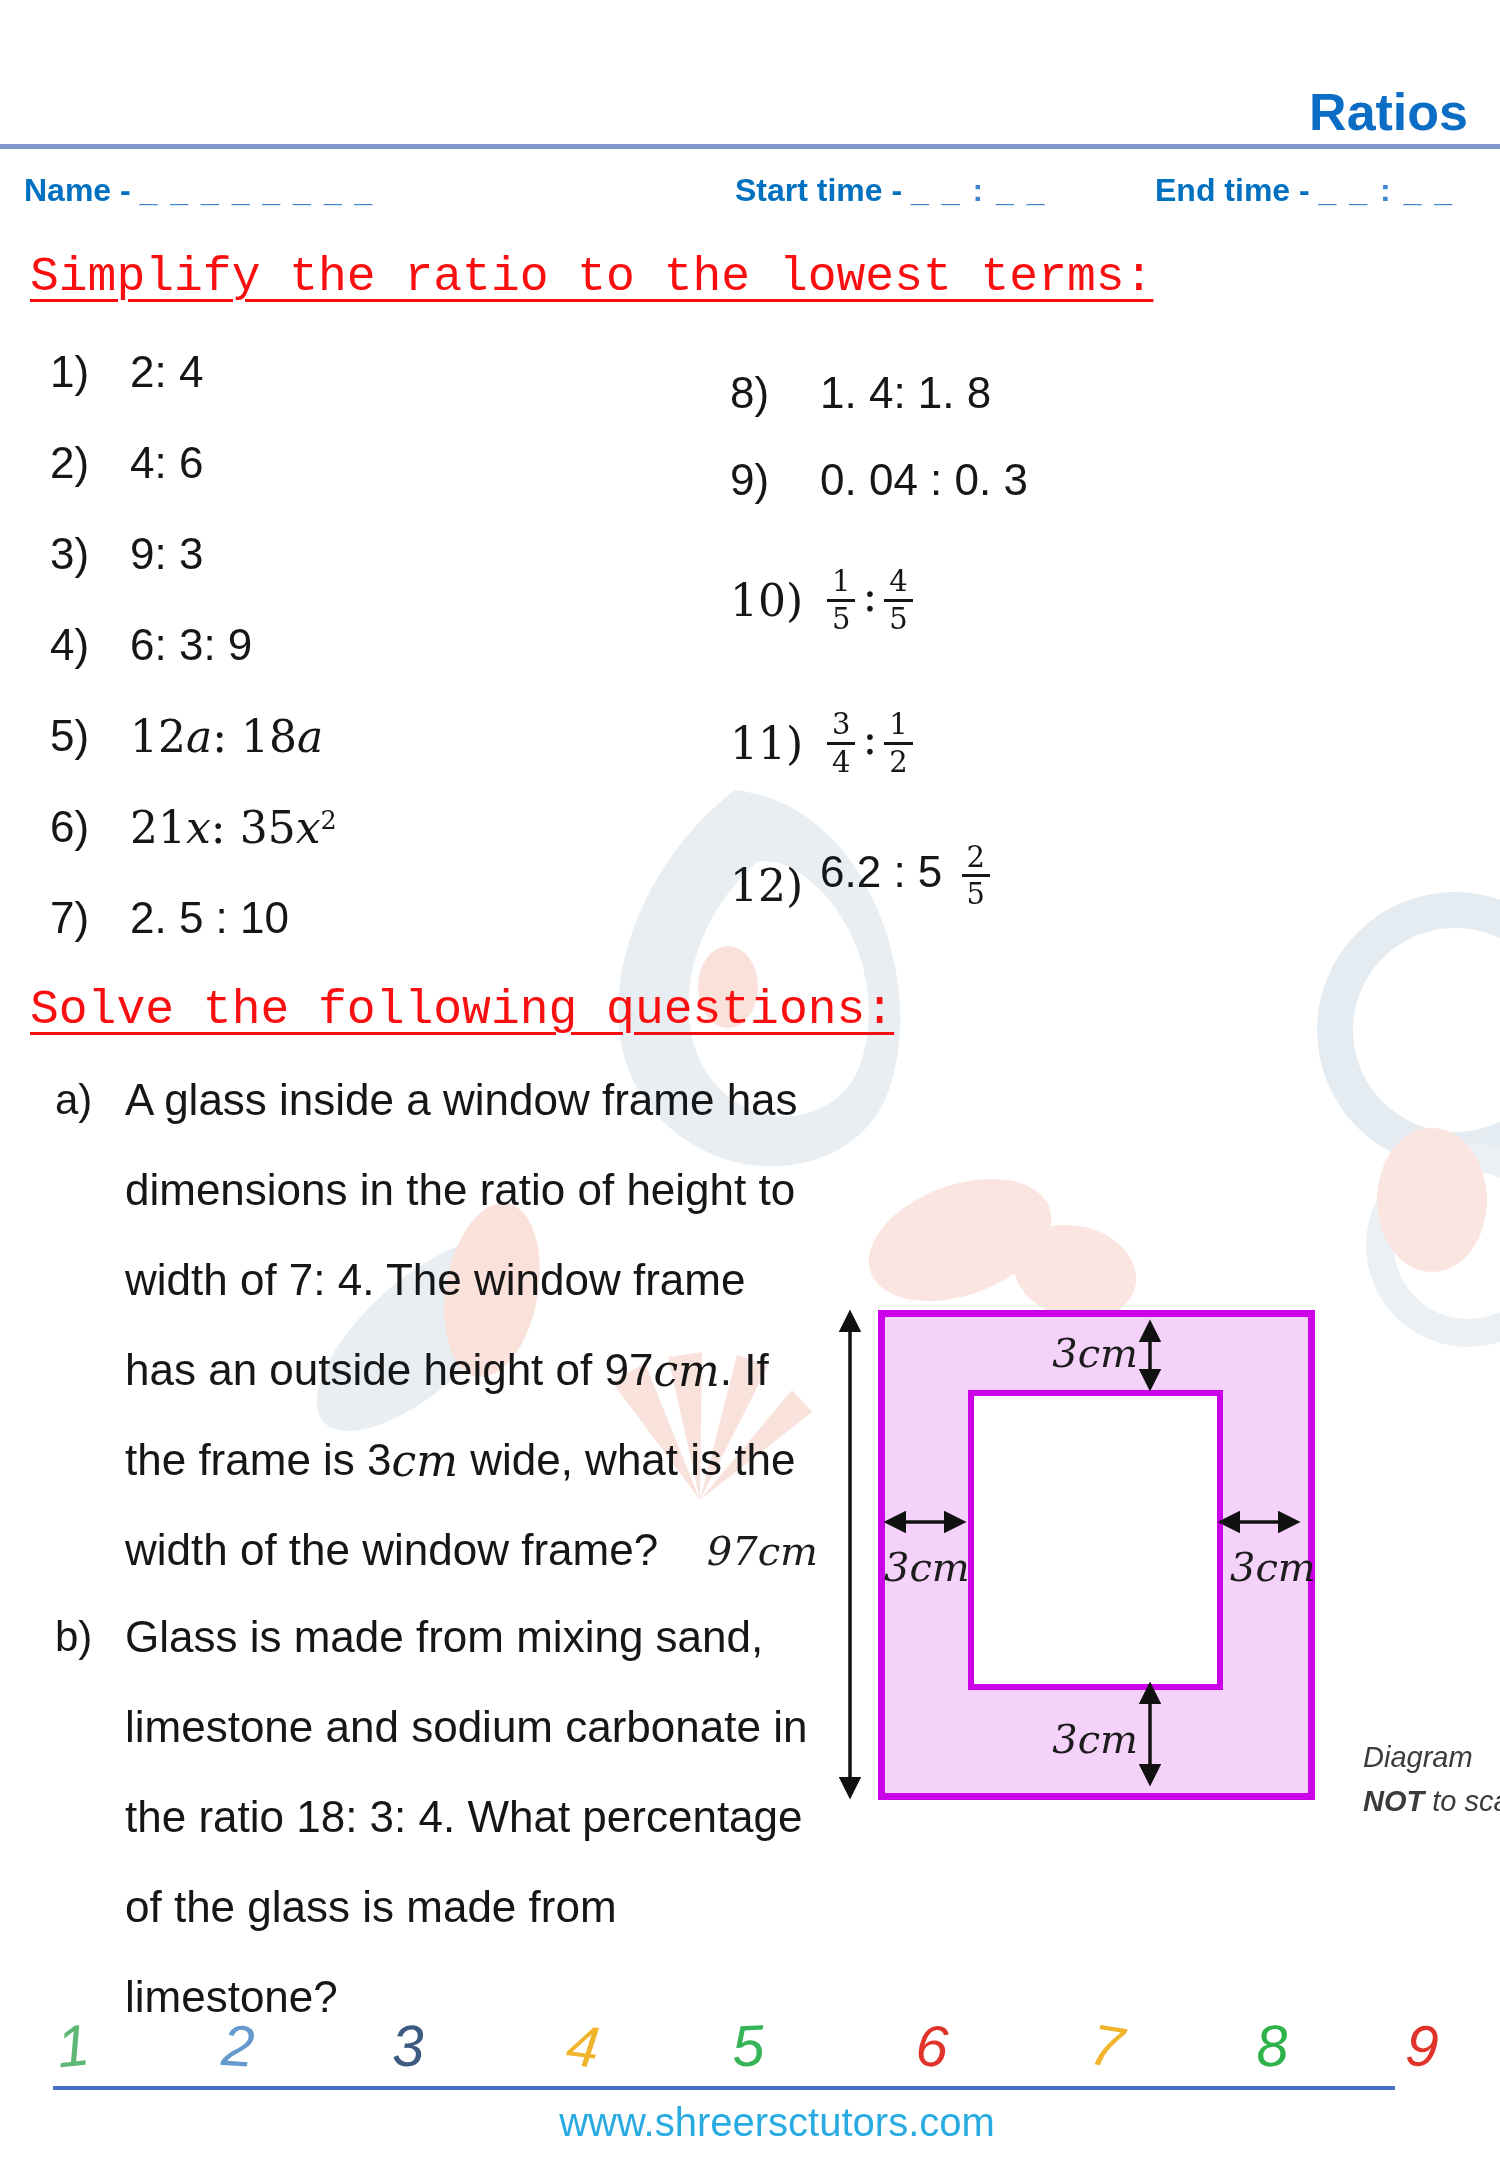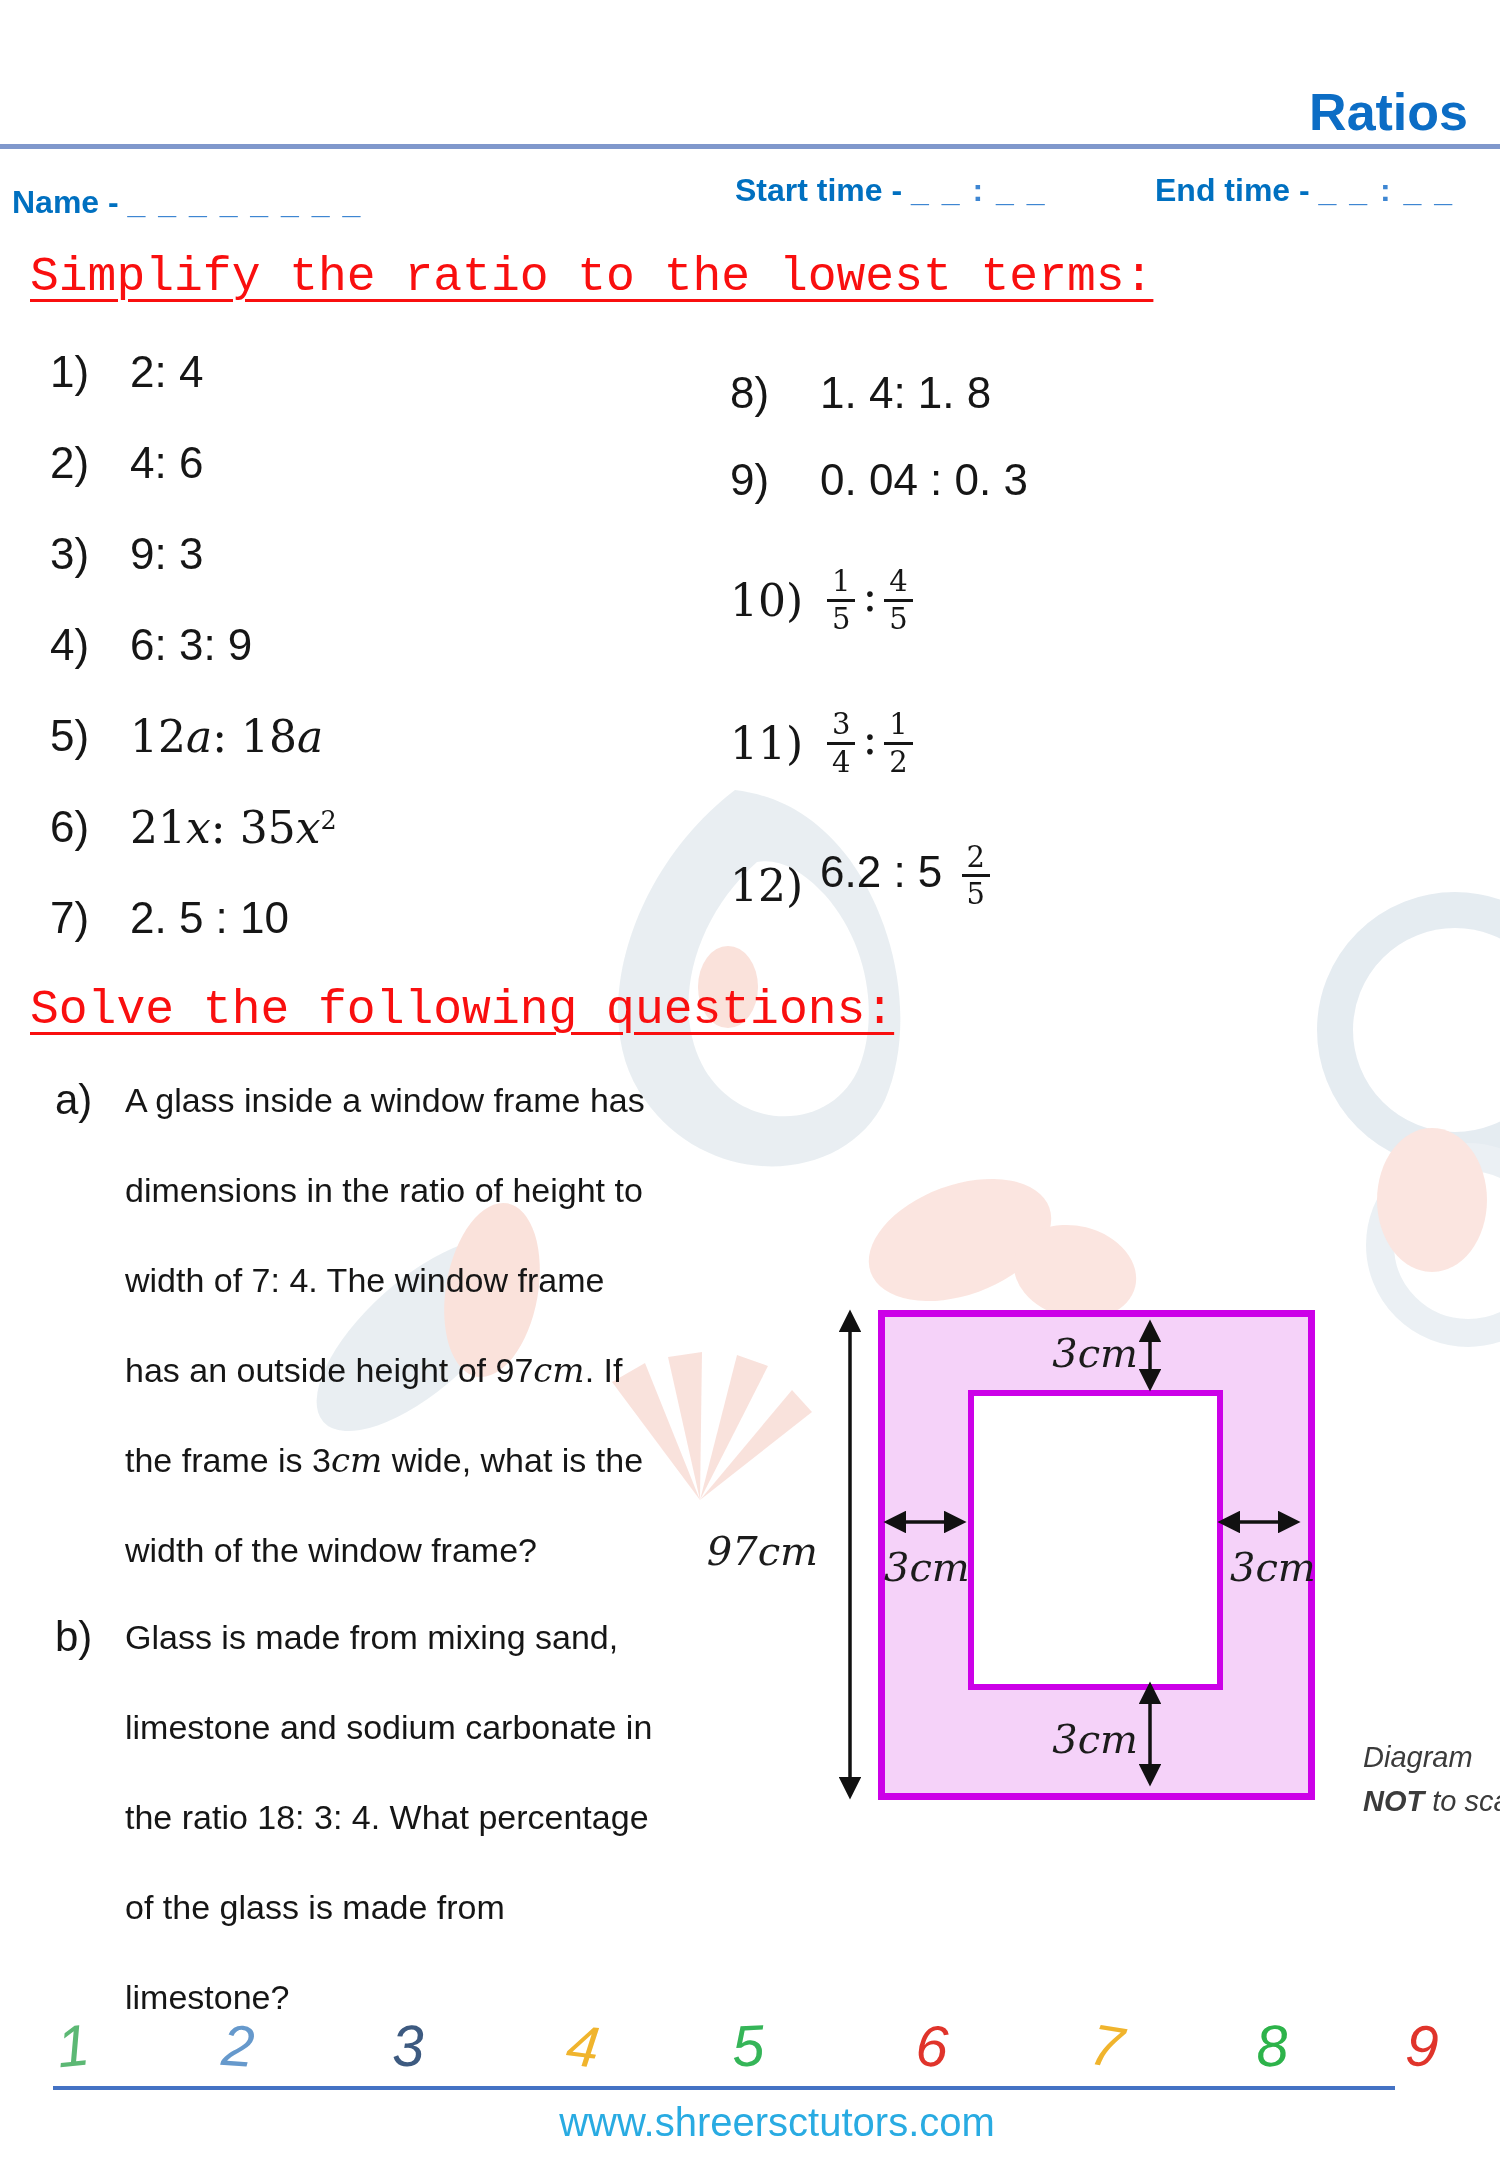--- a/index.html
+++ b/index.html
@@ -13,21 +13,21 @@
   .logo-shree{color:#2B6CB8;font-weight:bold;font-size:36px;letter-spacing:9px;}
   .logo-sub{font-size:30px;font-weight:bold;letter-spacing:1px;margin-top:4px;}
   .logo-rsc{color:#F08327;}
   .logo-tutors{color:#2B6CB8;margin-left:8px;}
   #page-title{position:absolute;right:32px;top:62px;font-size:52px;font-weight:bold;color:#0C6DC5;margin-top:20px;}
   #header-rule{position:absolute;left:0;top:144px;width:1500px;height:5px;background:#8098CC;}
   
   .field{position:absolute;top:172px;font-size:32px;font-weight:bold;white-space:nowrap;}
   .field .lab{color:#0070C0;}
   .field .blank{color:#3E86D2;letter-spacing:2px;}
-  #field-name{left:12px;margin-top:12px;}
+  #field-name{left:24px;}
   #field-start{left:735px;}
   #field-end{left:1155px;}
   
   .red-heading{position:absolute;left:30px;color:#F90F0F;font-size:48px;
                text-decoration:underline;text-decoration-thickness:3px;text-underline-offset:9px;white-space:nowrap;font-family:Liberation Mono, monospace;}
   #heading1{top:250px;}
   #heading2{top:983px;}
   
   .item-row{position:absolute;display:flex;align-items:center;font-size:44px;height:64px;white-space:pre;}
   .inum{flex:none;width:80px;}
@@ -35,21 +35,21 @@
   .serif-num{font-family:"DejaVu Serif",serif;}
   .mnum{font-family:"DejaVu Serif",serif;}
   .mvar{font-family:"DejaVu Serif",serif;font-style:italic;}
   .msup{font-size:0.58em;vertical-align:0.55em;}
   .frac{display:inline-flex;flex-direction:column;align-items:center;font-family:"DejaVu Serif",serif;
         font-size:29px;line-height:1.18;vertical-align:middle;margin:0 7px;}
   .ftop{border-bottom:3px solid #161616;padding:0 5px;}
   
   .qlabel{position:absolute;left:55px;height:90px;display:flex;align-items:center;font-size:42px;}
   .qblock{position:absolute;left:125px;width:720px;}
-  .qline{height:90px;display:flex;align-items:center;font-size:34px;white-space:pre;text-align:right;}
+  .qline{height:90px;display:flex;align-items:center;font-size:44px;white-space:pre;text-align:right;}
   
   #frame-outer{position:absolute;left:878px;top:1310px;width:423px;height:476px;
                border:7px solid #CC00E8;background:#F5D2F9;}
   #frame-inner{position:absolute;left:968px;top:1390px;width:243px;height:288px;
                border:6px solid #CC00E8;background:#fff;}
   .dim-label{position:absolute;font-family:"DejaVu Serif",serif;font-style:italic;font-size:40px;color:#1c1c1c;}
   #dim-top{left:1020px;top:1330px;width:118px;text-align:right;}
   #dim-left{left:884px;top:1544px;}
   #dim-right{left:1230px;top:1544px;}
   #dim-bottom{left:1020px;top:1716px;width:118px;text-align:right;}

